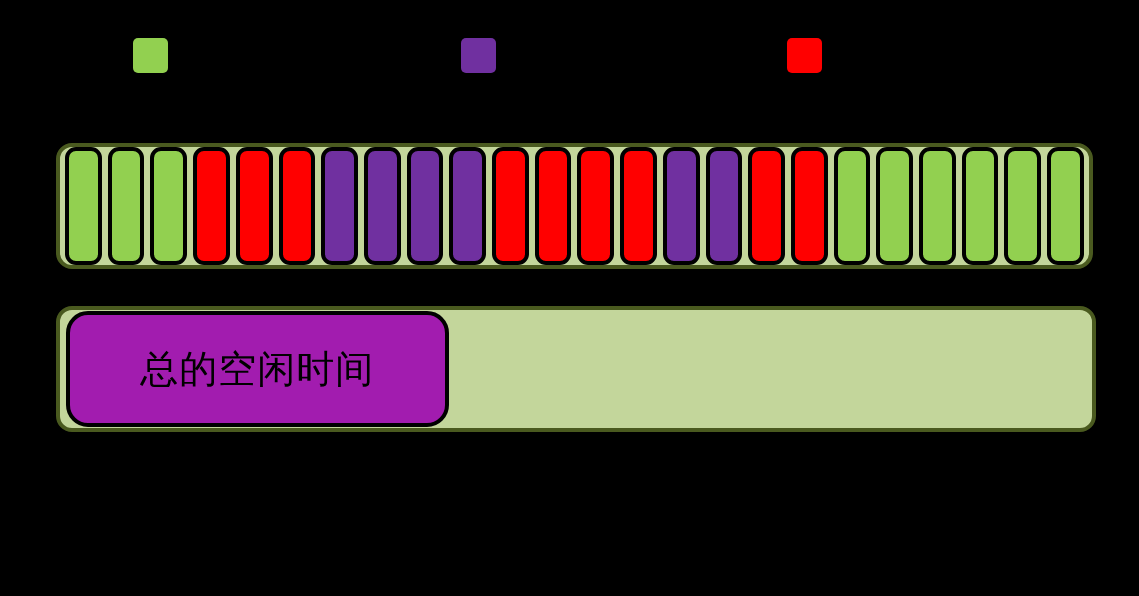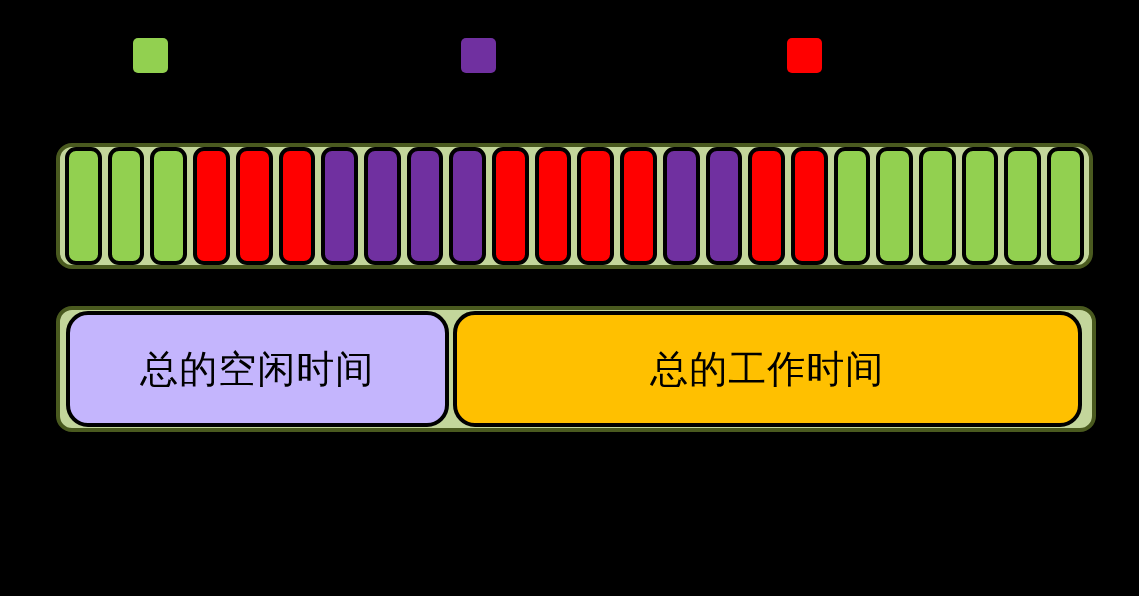--- a/index.html
+++ b/index.html
@@ -115,20 +115,17 @@
       <div class="cell" style="background: rgb(255, 0, 0);"></div>
       <div class="cell" style="background: rgb(255, 0, 0);"></div>
       <div class="cell" style="background: rgb(146, 208, 80);"></div>
       <div class="cell" style="background: rgb(146, 208, 80);"></div>
       <div class="cell" style="background: rgb(146, 208, 80);"></div>
       <div class="cell" style="background: rgb(146, 208, 80);"></div>
       <div class="cell" style="background: rgb(146, 208, 80);"></div>
       <div class="cell" style="background: rgb(146, 208, 80);"></div>
     </div>
   <div class="summary">
-      <div class="segment" style="background: #c4b5fd; width: 37.5%;">
+      <div class="segment" style="background: #a21caf; width: 37.5%;">
         <span>总的空闲时间</span>
-      </div>
-      <div class="segment" style="background: rgb(255, 192, 0); width: 61.7%;">
-        <span>总的工作时间</span>
       </div>
     </div>
 </div>
 
 </body></html>

